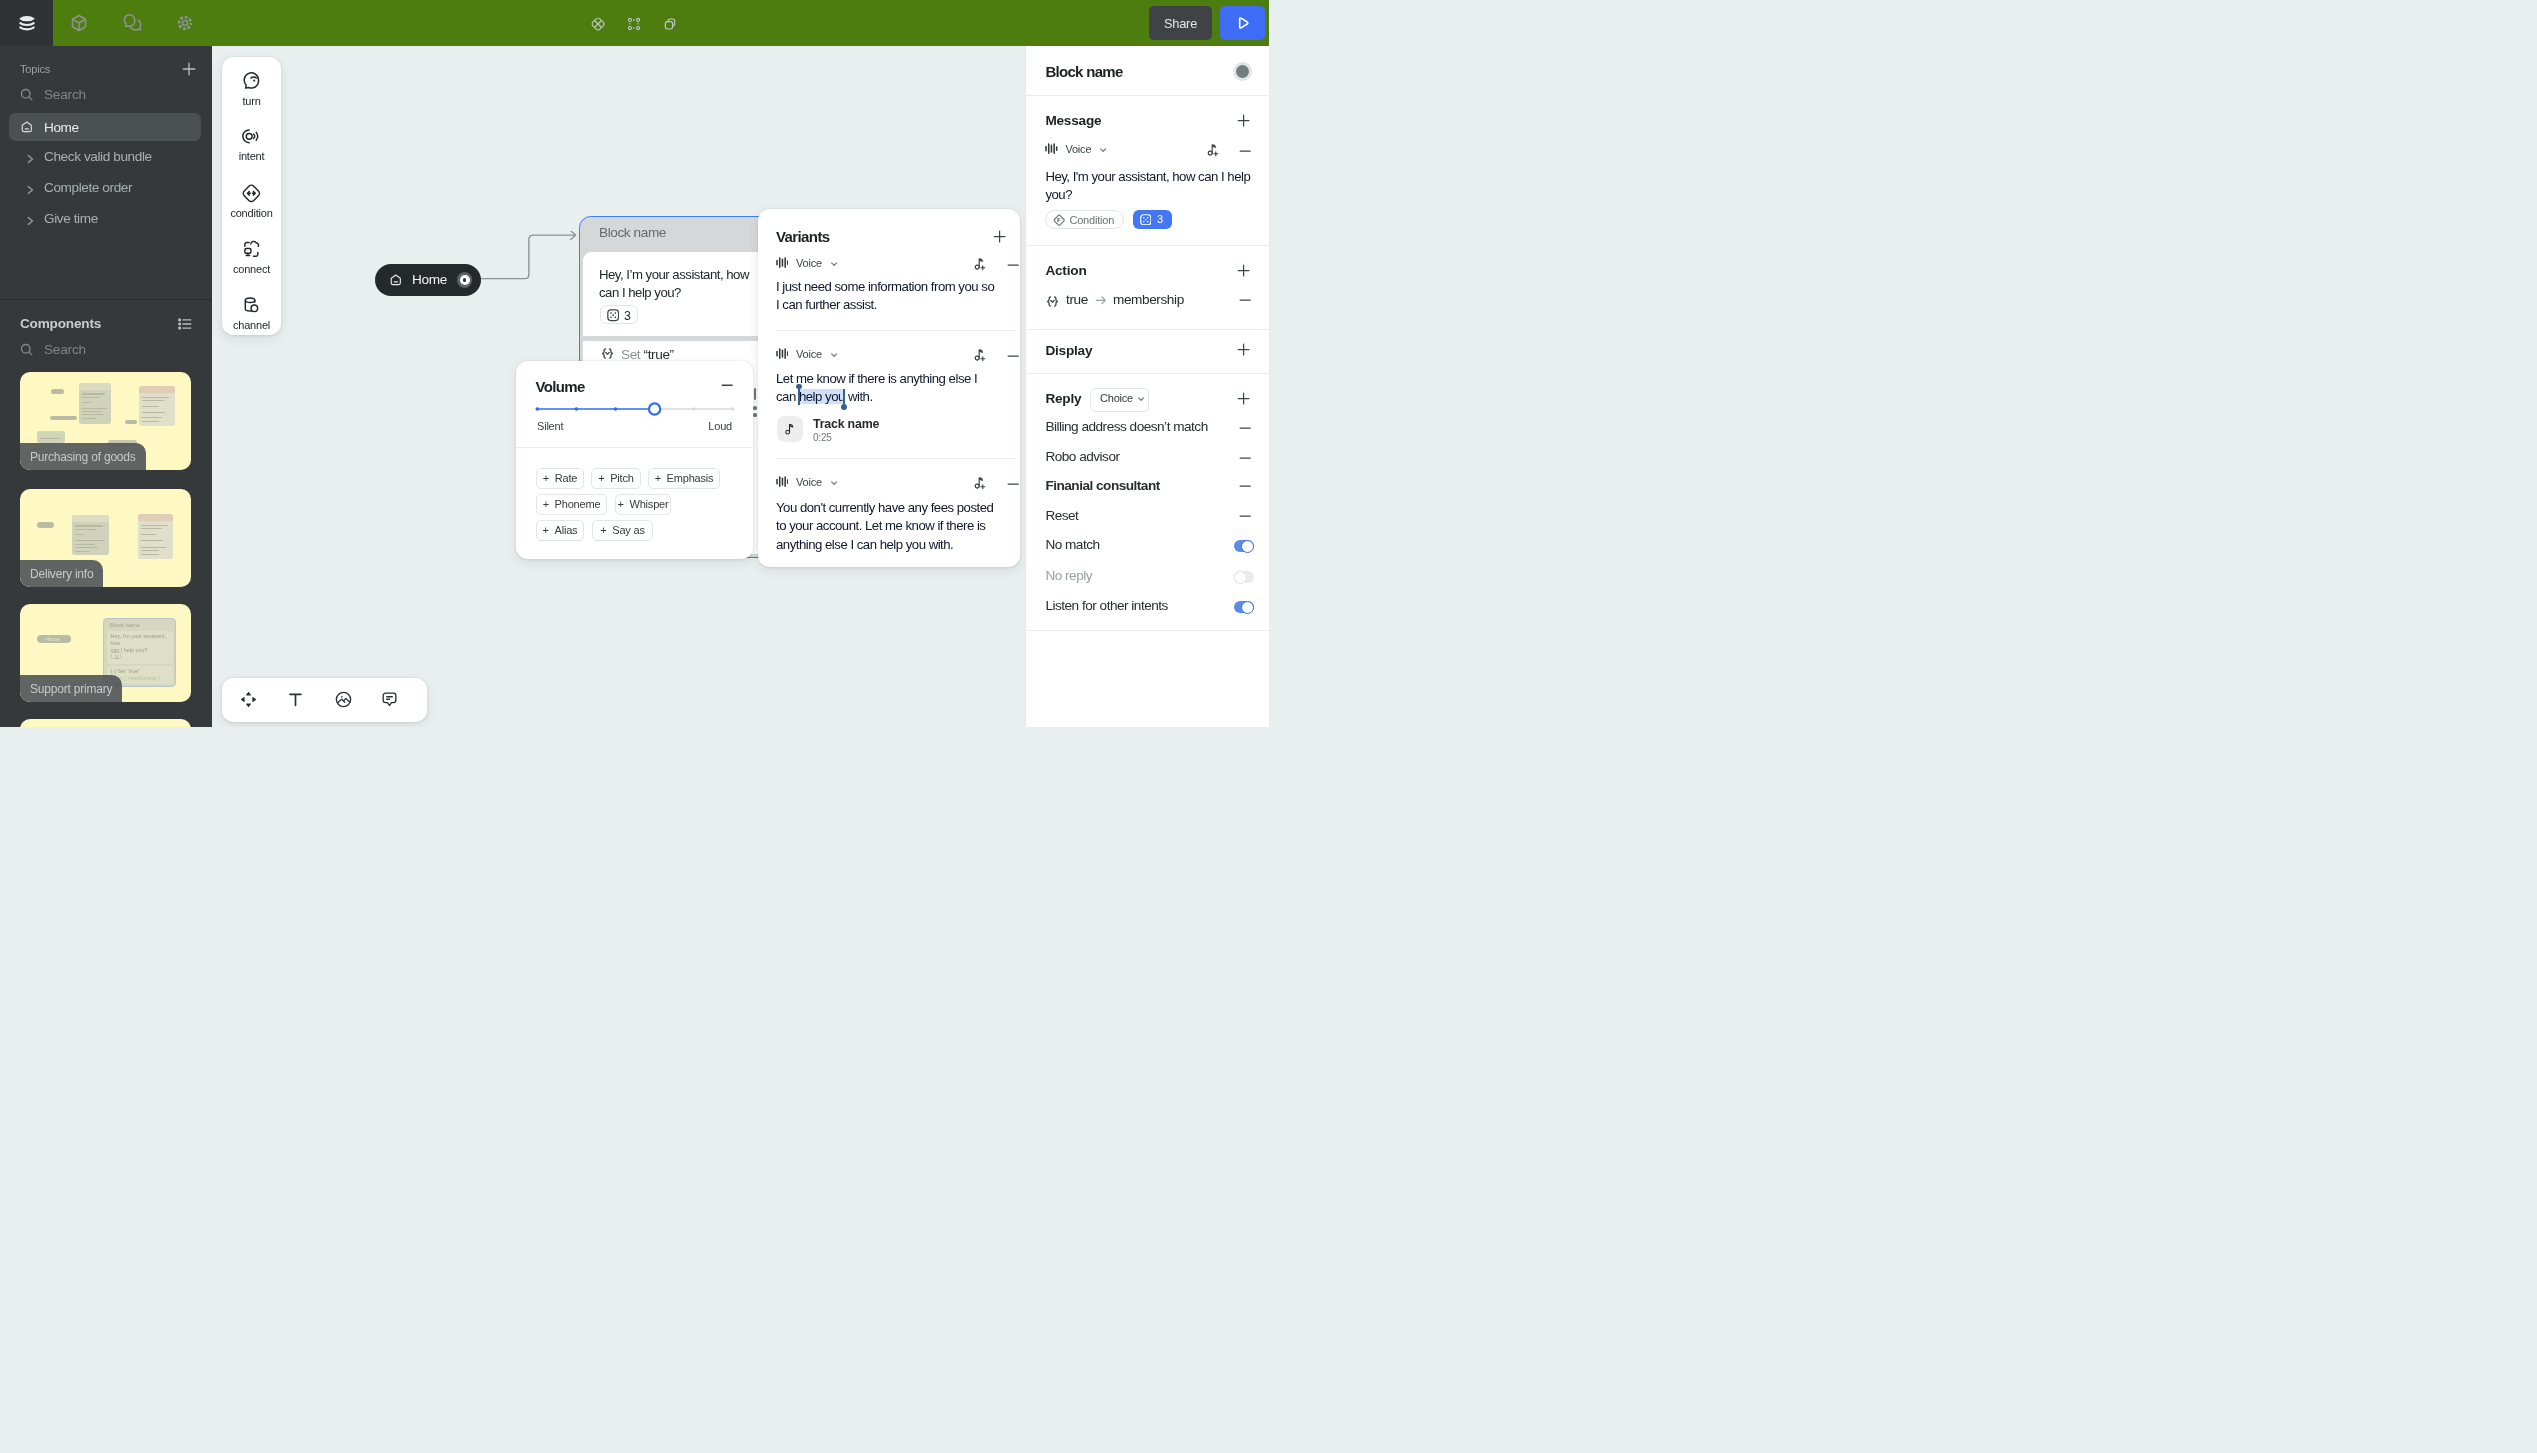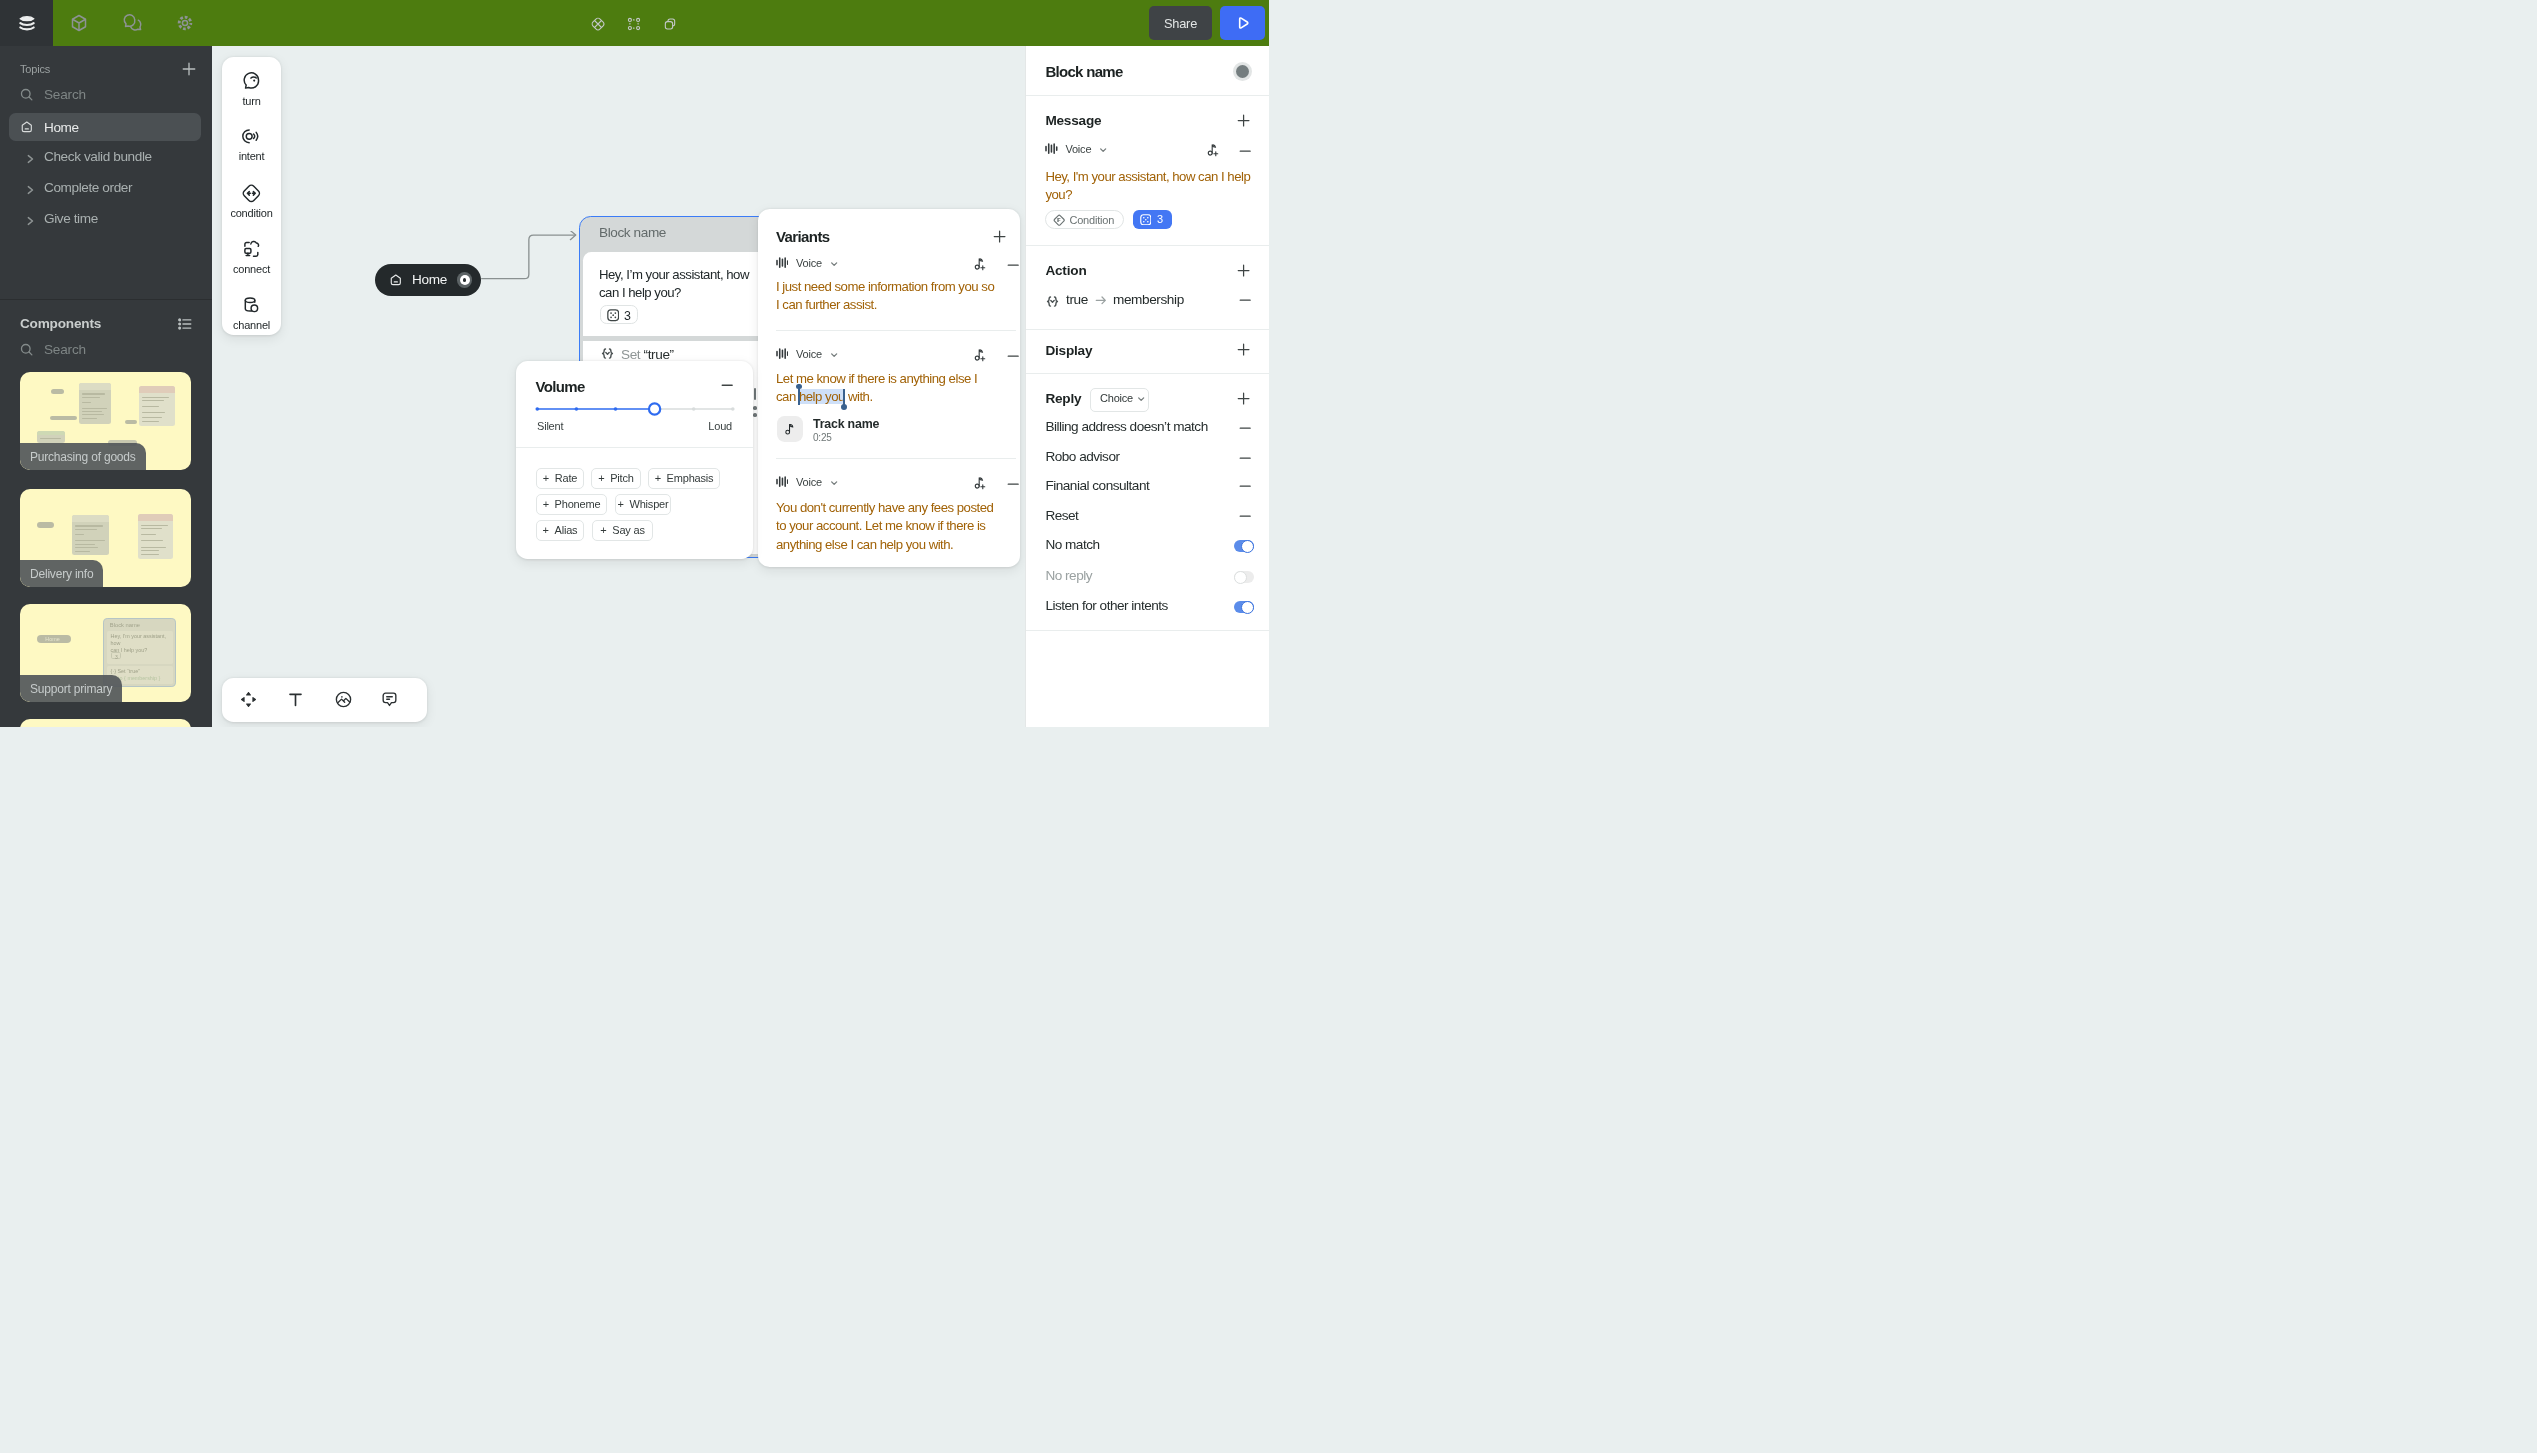--- a/index.html
+++ b/index.html
@@ -32,21 +32,21 @@
 .mpill { background:#84898b; border-radius:4.1px; }
 .mpink { background:#c9a9b2; }
 .mgreen { background:#a8bfa8; }
 .vrow { position:absolute; height:16.5px; }
 .wave { position:absolute; width:12.4px; height:13.2px; }
 .voicet { position:absolute; left:20px; top:0.8px; font-size:11px; color:#3b4242; }
 .vchev { position:absolute; left:54px; top:4.1px; width:8.3px; height:8.3px; }
 .mplus { position:absolute; width:15.7px; height:15.7px; }
 .minus { position:absolute; width:12.4px; height:12.4px; }
 .plus  { position:absolute; width:13.2px; height:13.2px; }
-.para { position:absolute; font-size:13.2px; letter-spacing:-0.5px; line-height:18.3px; color:#a16207; }
+.para { position:absolute; font-size:13.2px; letter-spacing:-0.5px; line-height:18.3px; color:#0f172a; }
 .hdr { font-size:13.6px; font-weight:bold; color:#1c2222; }
 .divid { position:absolute; height:0.8px; background:#e9eded; }
 #selhl { background:#cfe0f8; position:relative; }
 #selhl i { position:absolute; width:1.5px; height:16.5px; background:#39618f; top:-0.8px; }
 .hs { left:-0.8px; } .he { right:0px; }
 .hs::before { content:""; position:absolute; left:-2.1px; top:-5px; width:5.8px; height:5.8px; border-radius:50%; background:#39618f; }
 .he::before { content:""; position:absolute; left:-2.1px; bottom:-5px; width:5.8px; height:5.8px; border-radius:50%; background:#39618f; }
 .chipbtn { position:absolute; height:20.7px; border:0.8px solid #e2e6e6; border-radius:5px; font-size:11px; color:#343b3b; display:flex; align-items:center; justify-content:center; }
 .rrow { position:absolute; left:19.4px; width:205px; letter-spacing:-0.5px; }
 .togg { position:absolute; left:208px; width:20px; height:12.4px; border-radius:6.6px; }
@@ -550,21 +550,21 @@
     </svg>
 
   <div class="rrow" style="top:373px;font-size:13.6px;color:#272e2e;">Billing address doesn’t match</div>
   <svg class="minus" style="left:213px;top:376px;" viewBox="0 0 15 15" stroke="#3e4444" stroke-width="1.6" stroke-linecap="round">
       <path d="M1.5 7.5 H13.5"></path>
     </svg>
   <div class="rrow" style="top:403px;font-size:13.6px;color:#272e2e;">Robo advisor</div>
   <svg class="minus" style="left:213px;top:406px;" viewBox="0 0 15 15" stroke="#3e4444" stroke-width="1.6" stroke-linecap="round">
       <path d="M1.5 7.5 H13.5"></path>
     </svg>
-  <div class="rrow" style="top:432px;font-size:13.6px;color:#272e2e;">Finanial consultant</div>
+  <div class="rrow" style="top:432px;font-size:13.6px;color:#272e2e;font-weight:bold;">Finanial consultant</div>
   <svg class="minus" style="left:213px;top:434px;" viewBox="0 0 15 15" stroke="#3e4444" stroke-width="1.6" stroke-linecap="round">
       <path d="M1.5 7.5 H13.5"></path>
     </svg>
   <div class="rrow" style="top:462px;font-size:13.6px;color:#272e2e;">Reset</div>
   <svg class="minus" style="left:213px;top:464px;" viewBox="0 0 15 15" stroke="#3e4444" stroke-width="1.6" stroke-linecap="round">
       <path d="M1.5 7.5 H13.5"></path>
     </svg>
 
   <div class="rrow" style="top:491px;font-size:13.6px;color:#272e2e;">No match</div>
   <div class="togg" style="top:494px;background:#5b8cea;">

